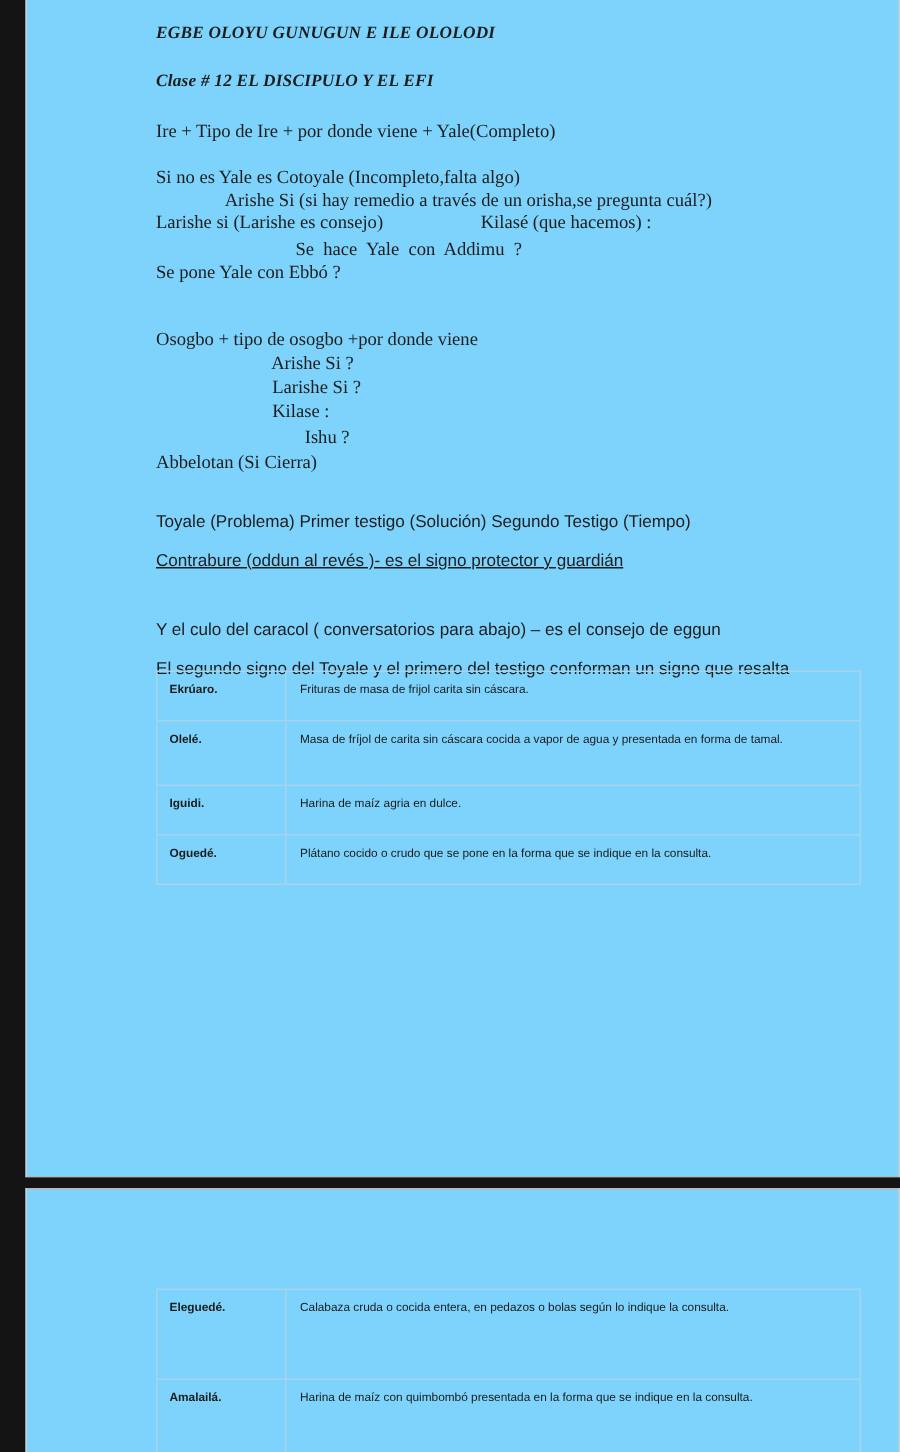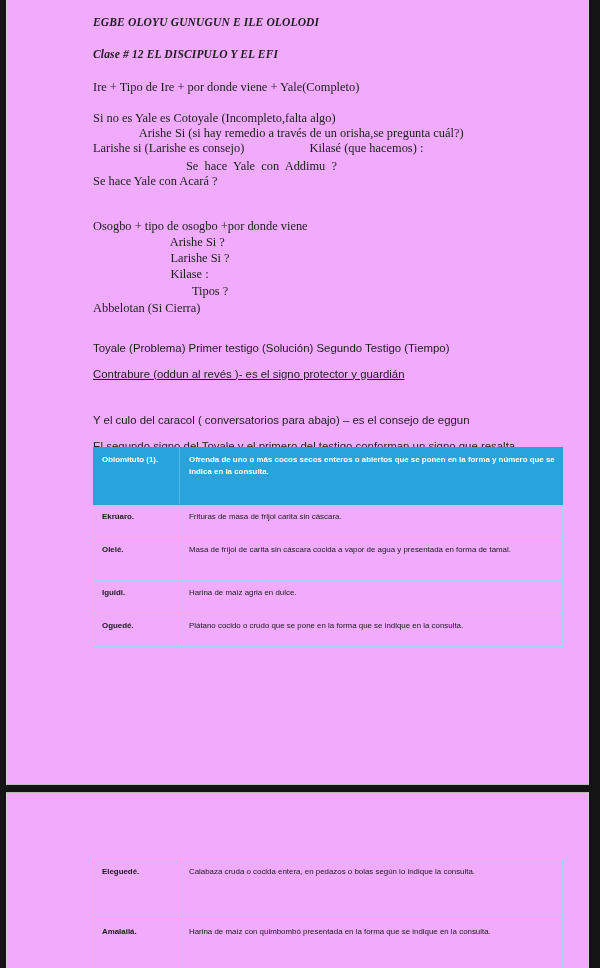--- a/index.html
+++ b/index.html
@@ -17,23 +17,23 @@
     position: relative;
     width: 600px;
     height: 968px;
     background: #141414;
     overflow: hidden;
   }
 
   
   .page {
     position: absolute;
-    left: 6px;
+    left: 17px;
     width: 583px;
-    background: #f0abfc;
+    background: #7dd3fc;
     box-sizing: border-box;
     border-left: 1px solid #cfcfcf;
     border-right: 1px solid #cfcfcf;
     overflow: hidden;
   }
   #page-1 { top: 0px; height: 785px; border-bottom: 1px solid #b8b8b8; }
   #page-gap {
     position: absolute;
     left: 0; top: 785px;
     width: 600px; height: 7px;
@@ -131,48 +131,44 @@
       <div class="ln" style="position:absolute;top:80px;left:0;">Ire + Tipo de Ire + por donde viene + Yale(Completo)</div>
 
       <div class="ln" style="position:absolute;top:111px;left:0;">Si no es Yale es Cotoyale (Incompleto,falta algo)</div>
 
       <div class="ln" style="position:absolute;top:126px;left:0;">               Arishe Si (si hay remedio a través de un orisha,se pregunta cuál?)</div>
 
       <div class="ln" style="position:absolute;top:141px;left:0;">Larishe si (Larishe es consejo)                     Kilasé (que hacemos) :</div>
 
       <div class="ln" style="position:absolute;top:159px;left:0;">                              Se  hace  Yale  con  Addimu  ?</div>
 
-      <div class="ln" style="position:absolute;top:174px;left:0;">Se hace Yale con Acará ?</div>
+      <div class="ln" style="position:absolute;top:174px;left:0;">Se pone Yale con Ebbó ?</div>
 
       <div class="ln" style="position:absolute;top:219px;left:0;">Osogbo + tipo de osogbo +por donde viene</div>
 
       <div class="ln" style="position:absolute;top:235px;left:0;">                         Arishe Si ?</div>
 
       <div class="ln" style="position:absolute;top:251px;left:0;">                         Larishe Si ?</div>
 
       <div class="ln" style="position:absolute;top:267px;left:0;">                         Kilase :</div>
 
-      <div class="ln" style="position:absolute;top:284px;left:0;">                                Tipos ?</div>
+      <div class="ln" style="position:absolute;top:284px;left:0;">                                Ishu ?</div>
 
       <div class="ln" style="position:absolute;top:301px;left:0;">Abbelotan (Si Cierra)</div>
     </div>
 
     <div class="sans-block" style="top:341px;">
       <p style="margin-bottom:11px;">Toyale (Problema) Primer testigo (Solución) Segundo Testigo (Tiempo)</p>
       <p style="margin-bottom:11px;text-decoration:underline;">Contrabure (oddun al revés )- es el signo protector y guardián</p>
       <p style="margin-bottom:11px;margin-top:32px;">Y el culo del caracol ( conversatorios para abajo) – es el consejo de eggun</p>
       <p>El segundo signo del Toyale y el primero del testigo conforman un signo que resalta</p>
     </div>
 
     <table class="ddtable" style="top:447px;">
       <tbody>
-        <tr class="hdr r-h">
-          <td class="c1">Obiomituto (1).</td>
-          <td class="c2">Ofrenda de uno o más cocos secos enteros o abiertos que se ponen en la forma y número que se indica en la consulta.</td>
-        </tr>
         <tr class="r-s">
           <td class="c1">Ekrúaro.</td>
           <td class="c2">Frituras de masa de frijol carita sin cáscara.</td>
         </tr>
         <tr class="r-m">
           <td class="c1">Olelé.</td>
           <td class="c2">Masa de fríjol de carita sin cáscara cocida a vapor de agua y presentada en forma de tamal.</td>
         </tr>
         <tr class="r-s">
           <td class="c1">Iguidi.</td>

